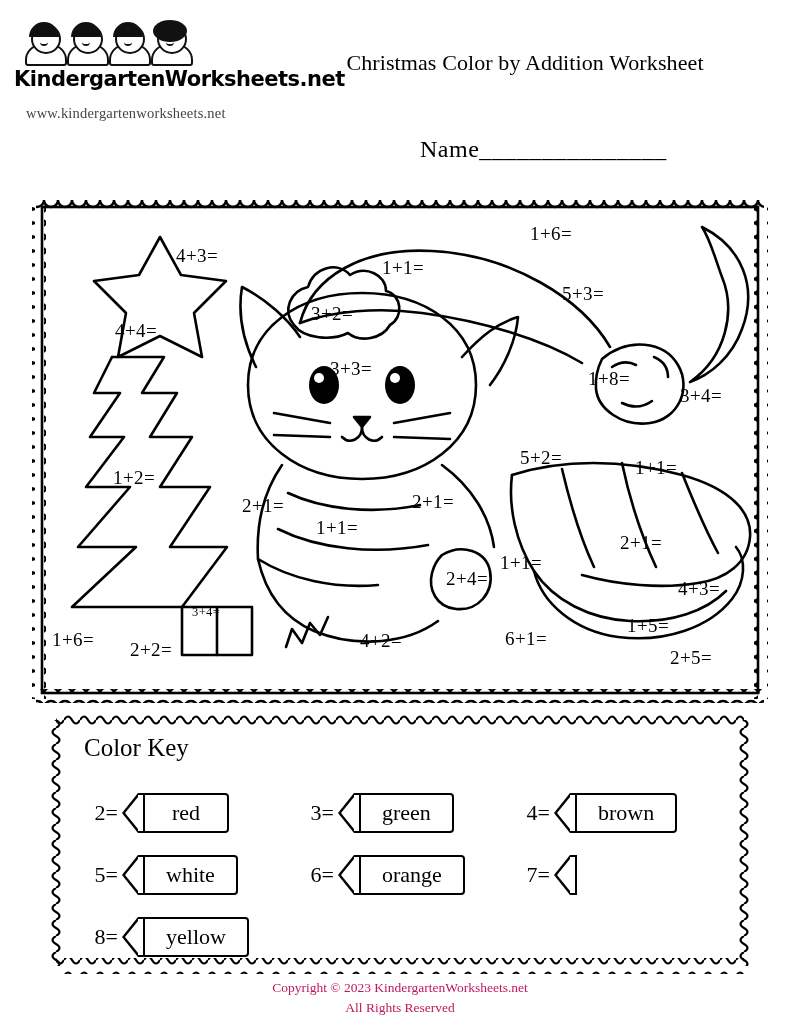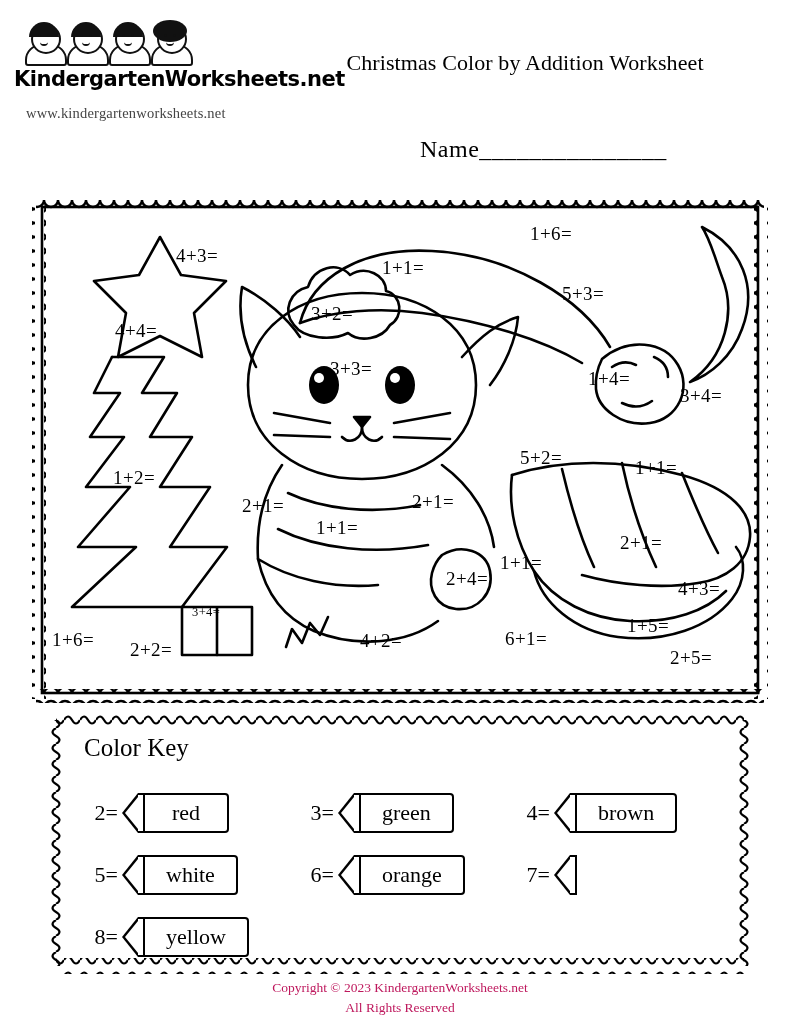--- a/index.html
+++ b/index.html
@@ -406,21 +406,21 @@
   </div>
 
   <div>
     <div class="eq" style="left:146px; top:50px;">4+3=</div>
     <div class="eq" style="left:500px; top:28px;">1+6=</div>
     <div class="eq" style="left:352px; top:62px;">1+1=</div>
     <div class="eq" style="left:532px; top:88px;">5+3=</div>
     <div class="eq sm" style="left:281px; top:108px;">3+2=</div>
     <div class="eq" style="left:85px; top:125px;">4+4=</div>
     <div class="eq" style="left:300px; top:163px;">3+3=</div>
-    <div class="eq sm" style="left:558px; top:173px;">1+4=</div>
+    <div class="eq sm" style="left:558px; top:173px;">1+8=</div>
     <div class="eq sm" style="left:650px; top:190px;">3+4=</div>
     <div class="eq" style="left:490px; top:252px;">5+2=</div>
     <div class="eq" style="left:605px; top:262px;">1+1=</div>
     <div class="eq" style="left:83px; top:272px;">1+2=</div>
     <div class="eq sm" style="left:212px; top:300px;">2+1=</div>
     <div class="eq sm" style="left:382px; top:296px;">2+1=</div>
     <div class="eq" style="left:286px; top:322px;">1+1=</div>
     <div class="eq" style="left:590px; top:337px;">2+1=</div>
     <div class="eq" style="left:470px; top:357px;">1+1=</div>
     <div class="eq sm" style="left:385px; top:373px;margin-left:31px;">2+4=</div>

